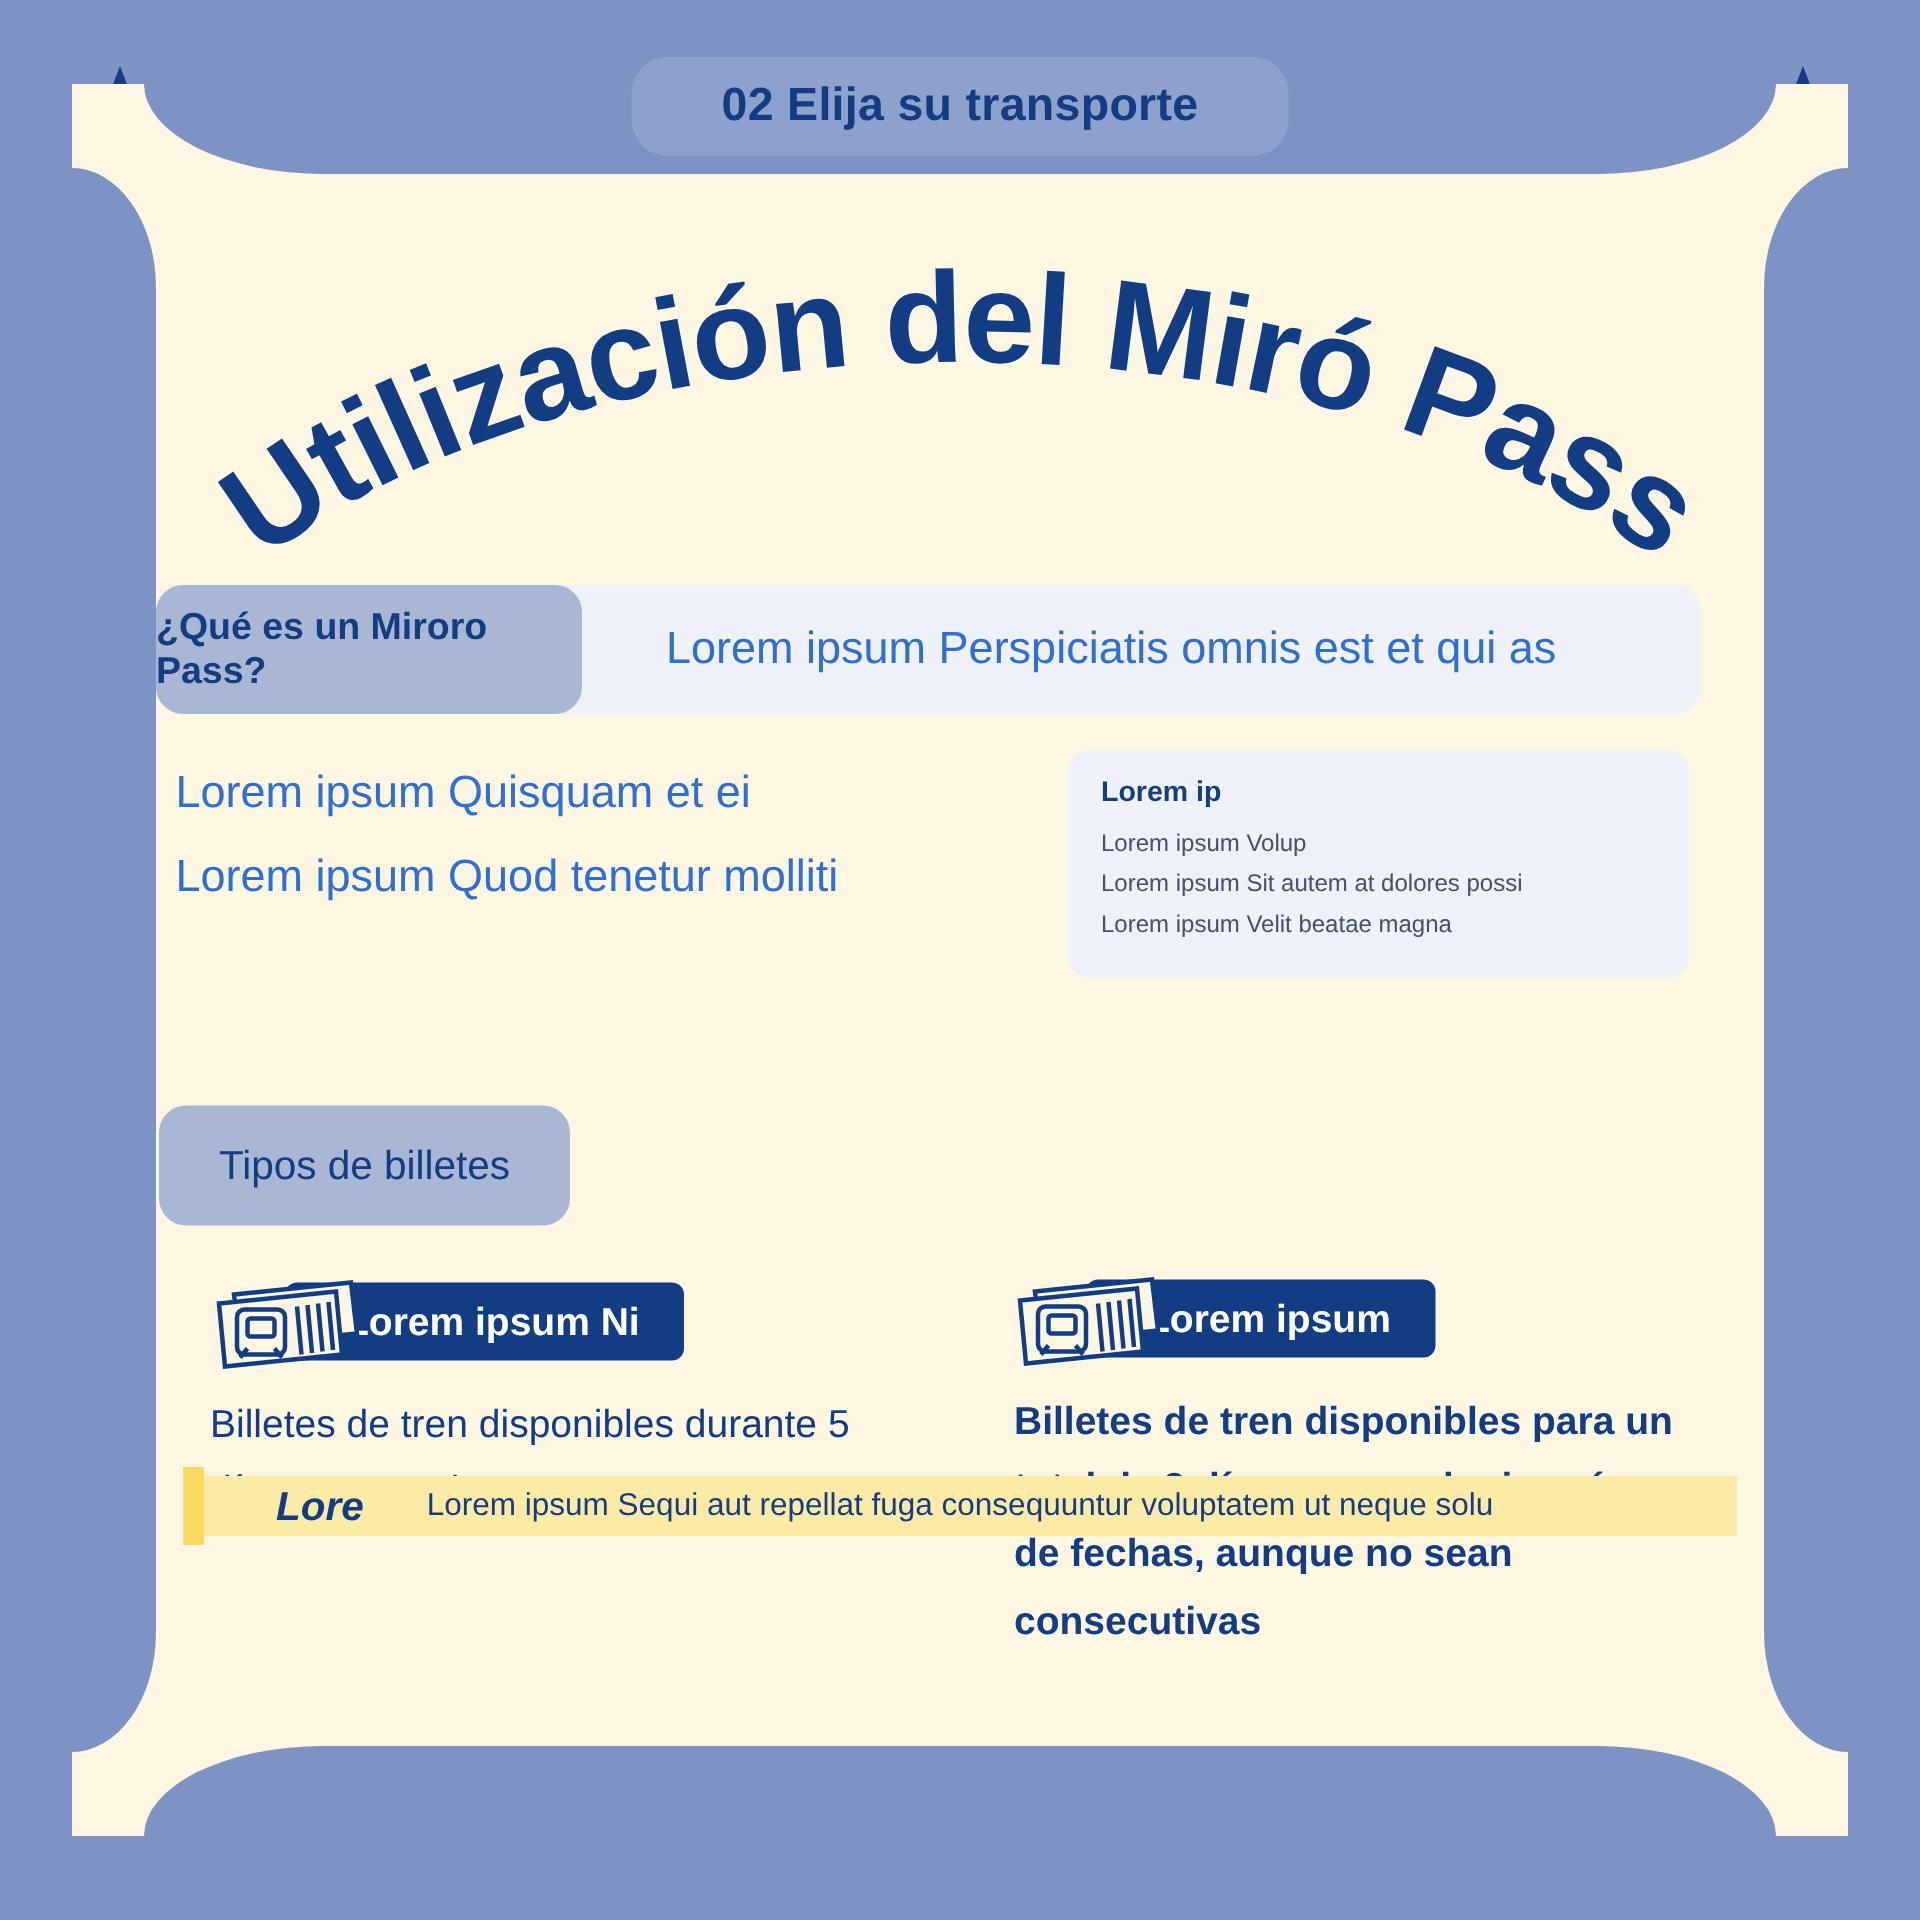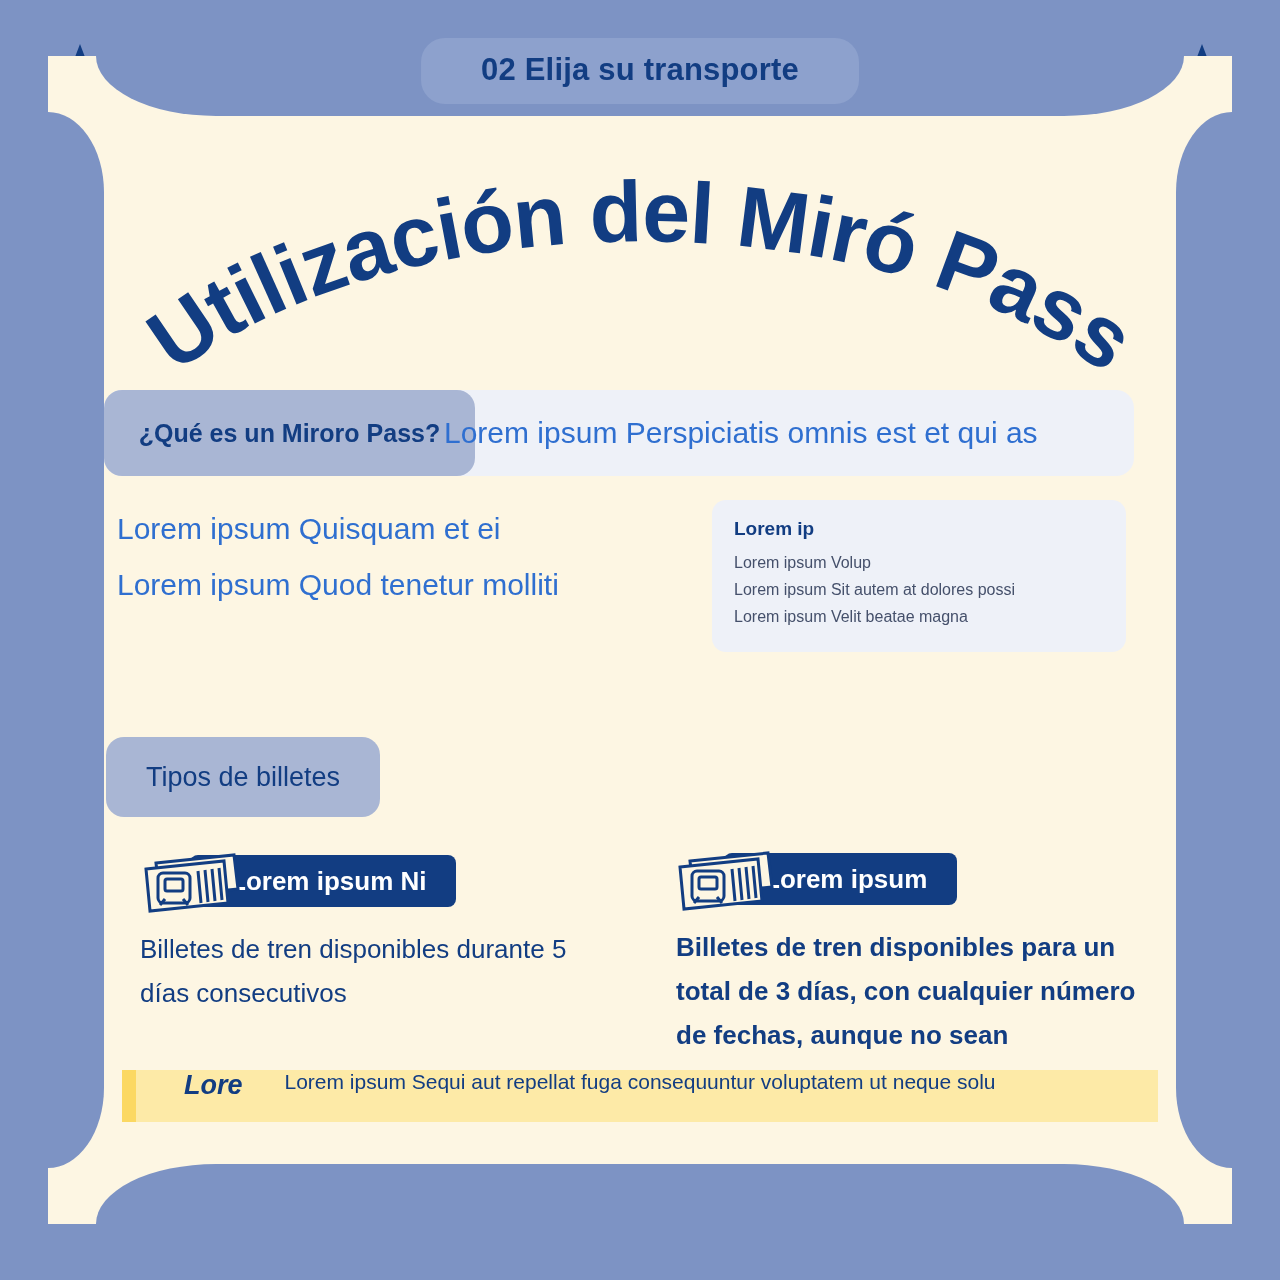--- a/index.html
+++ b/index.html
@@ -138,21 +138,21 @@
   .q-row-bg {
     position: absolute;
     inset: 0;
     background: #eef1f8;
     border-radius: 18px;
   }
   .q-chip {
     position: absolute;
     left: 0;
     top: 0;
-    width: 371px;
+    width: 284px;
     height: 86px;
     background: #a9b6d4;
     border-radius: 18px;
     color: #123d82;
     font-size: 25px;
     font-weight: bold;
     display: flex;
     align-items: center;
     justify-content: center;
   }
@@ -262,26 +262,26 @@
     font-size: 26px;
     line-height: 1.7;
   }
   .ticket-1 .ticket-desc { padding-left: 2px; }
   .ticket-2 .ticket-desc { padding-left: 4px; width: 460px; font-weight: bold; }
 
   
   .note {
     position: absolute;
     left: 122px;
-    top: 1070px;
+    top: 984px;
     width: 1036px;
-    height: 52px;
+    height: 40px;
     background: #fdeaa7;
     display: flex;
-    align-items: flex-start;
+    align-items: center;
   }
   .note-accent {
     width: 14px;
     height: 52px;
     background: #fbd862;
   }
   .note-tag {
     margin-left: 48px;
     color: #123d82;
     font-size: 27px;

